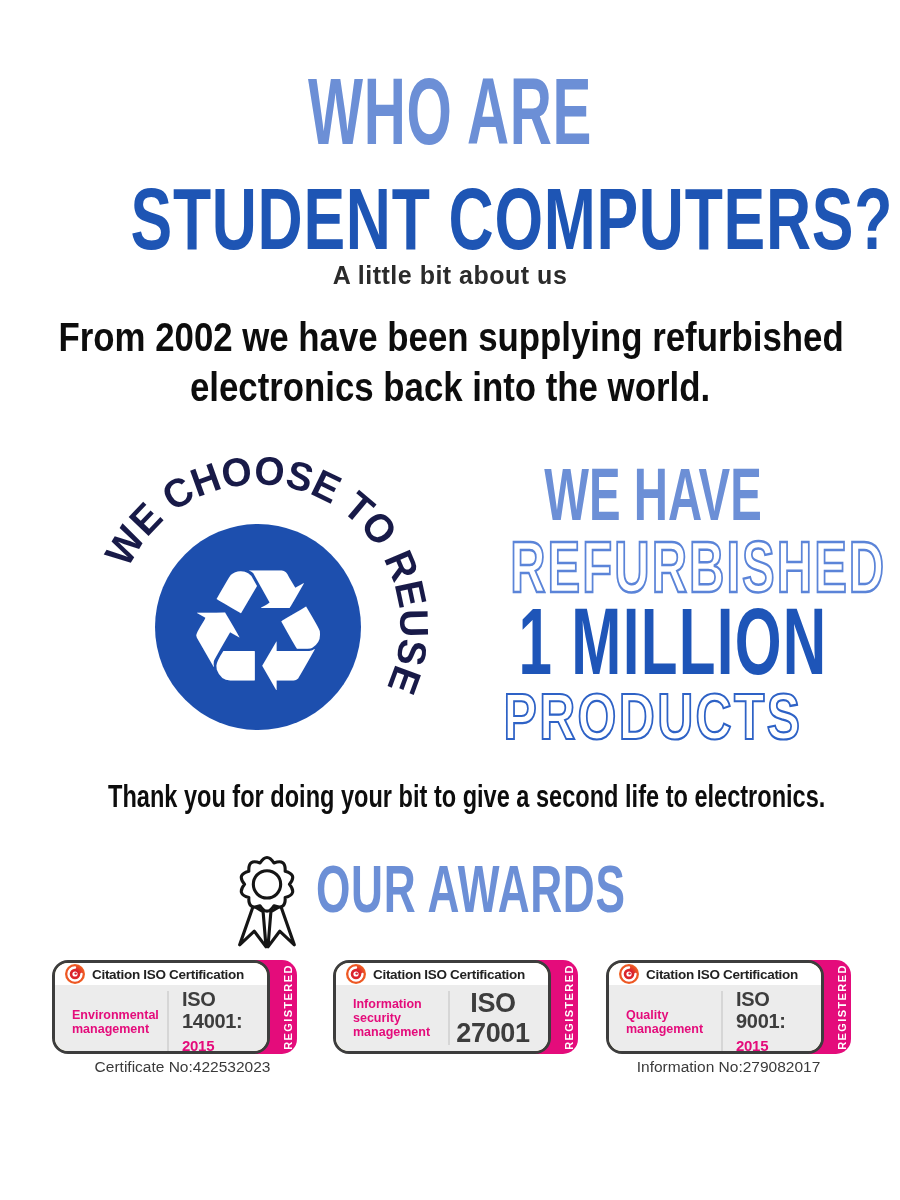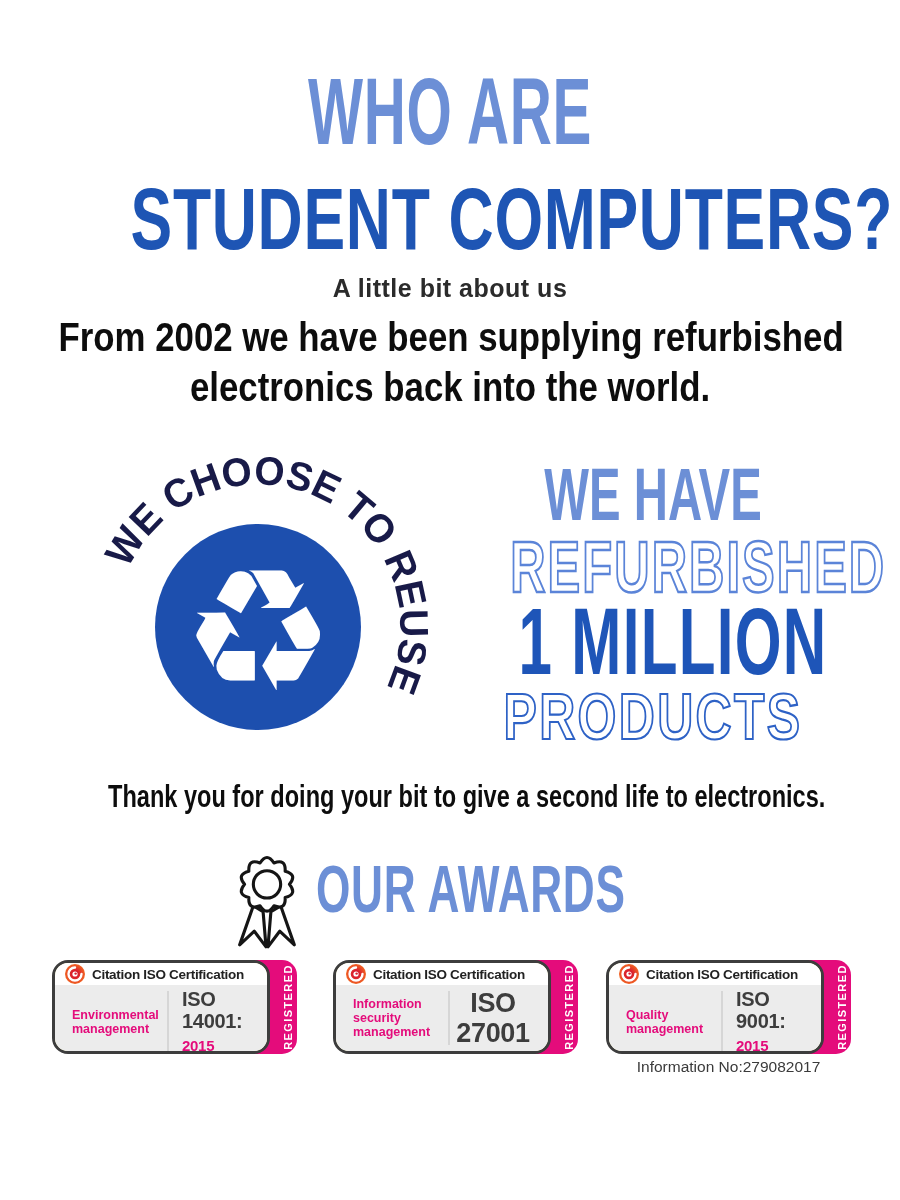--- a/index.html
+++ b/index.html
@@ -14,21 +14,21 @@
 
   
   .title1 {
     top:58px; font-size:94px; font-weight:bold; color:#6c8fd6;
     letter-spacing:1px; transform:scaleX(.62); transform-origin:50% 50%;
   }
   .title2 {
     top:168px; font-size:88px; font-weight:bold; color:#1e55b4;
     letter-spacing:1px; transform:scaleX(.71); transform-origin:50% 50%;
   }
-  .subtitle { top:261px; font-size:25px; font-weight:600; color:#2b2b2b; letter-spacing:.5px;margin-top:13px; }
+  .subtitle { top:261px; font-size:25px; font-weight:600; color:#2b2b2b; letter-spacing:.5px; }
 
   .intro { top:312px; }
   .intro div {
     position:relative; text-align:center; white-space:nowrap;
     font-size:40px; font-weight:bold; color:#0d0d0d; line-height:50px;
     transform:scaleX(.87); transform-origin:50% 50%;
   }
 
   
   .reuse-wrap { left:48px; top:440px; width:420px; height:330px; }
@@ -159,20 +159,21 @@
       <div class="detail-row">
         <div class="category">Environmental management</div>
         <div class="vdivider"></div>
         <div class="iso">
           <div>ISO</div>
           <div><span>14001:</span> <span class="year">2015</span></div>
         </div>
       </div>
     </div>
   </div>
+  <div class="cert-no cert-no-1">Certificate No:422532023</div>
 
   <div class="badge badge-2">
     <div class="band">
       <div class="registered">REGISTERED</div>
     </div>
     <div class="card">
       <div class="brand-row">
         <svg width="22" height="22" viewBox="0 0 22 22">
           <circle cx="11" cy="11" r="10" fill="url(#cg1)"></circle>
           <path d="M 11 4.5 A 6.5 6.5 0 1 0 17.5 11" stroke="#fff" stroke-width="2.4" fill="none" stroke-linecap="round"></path>

